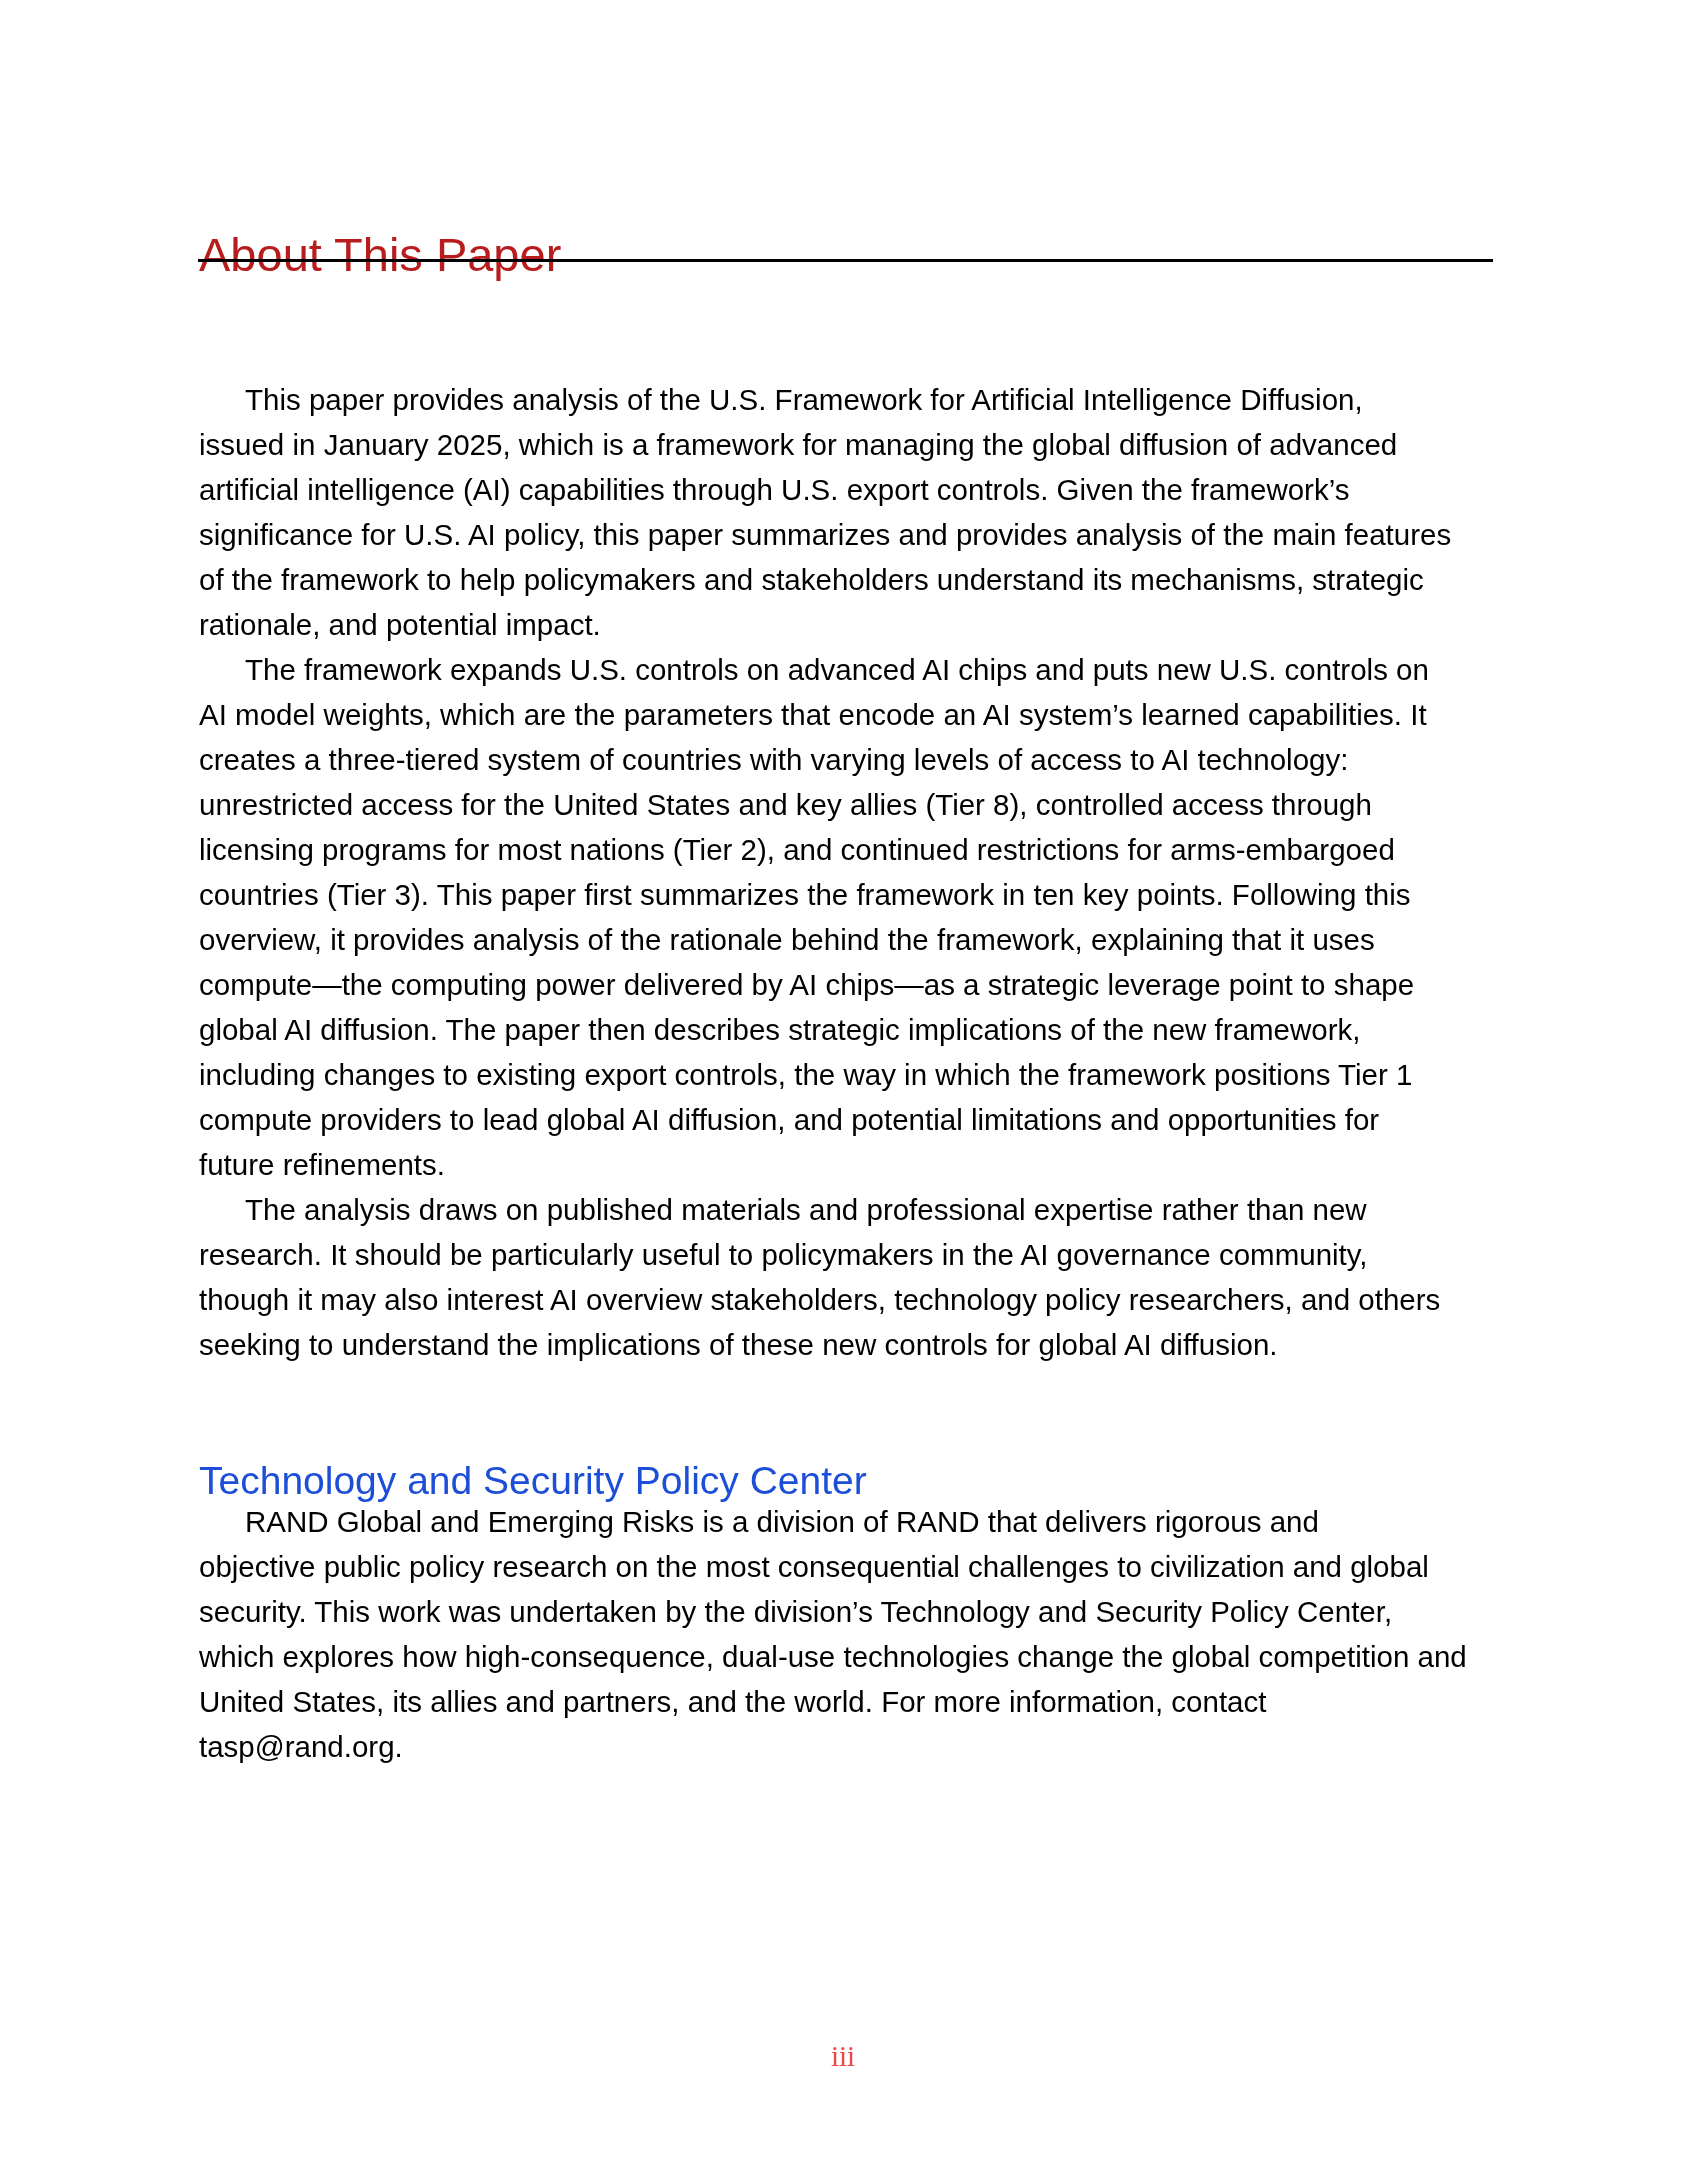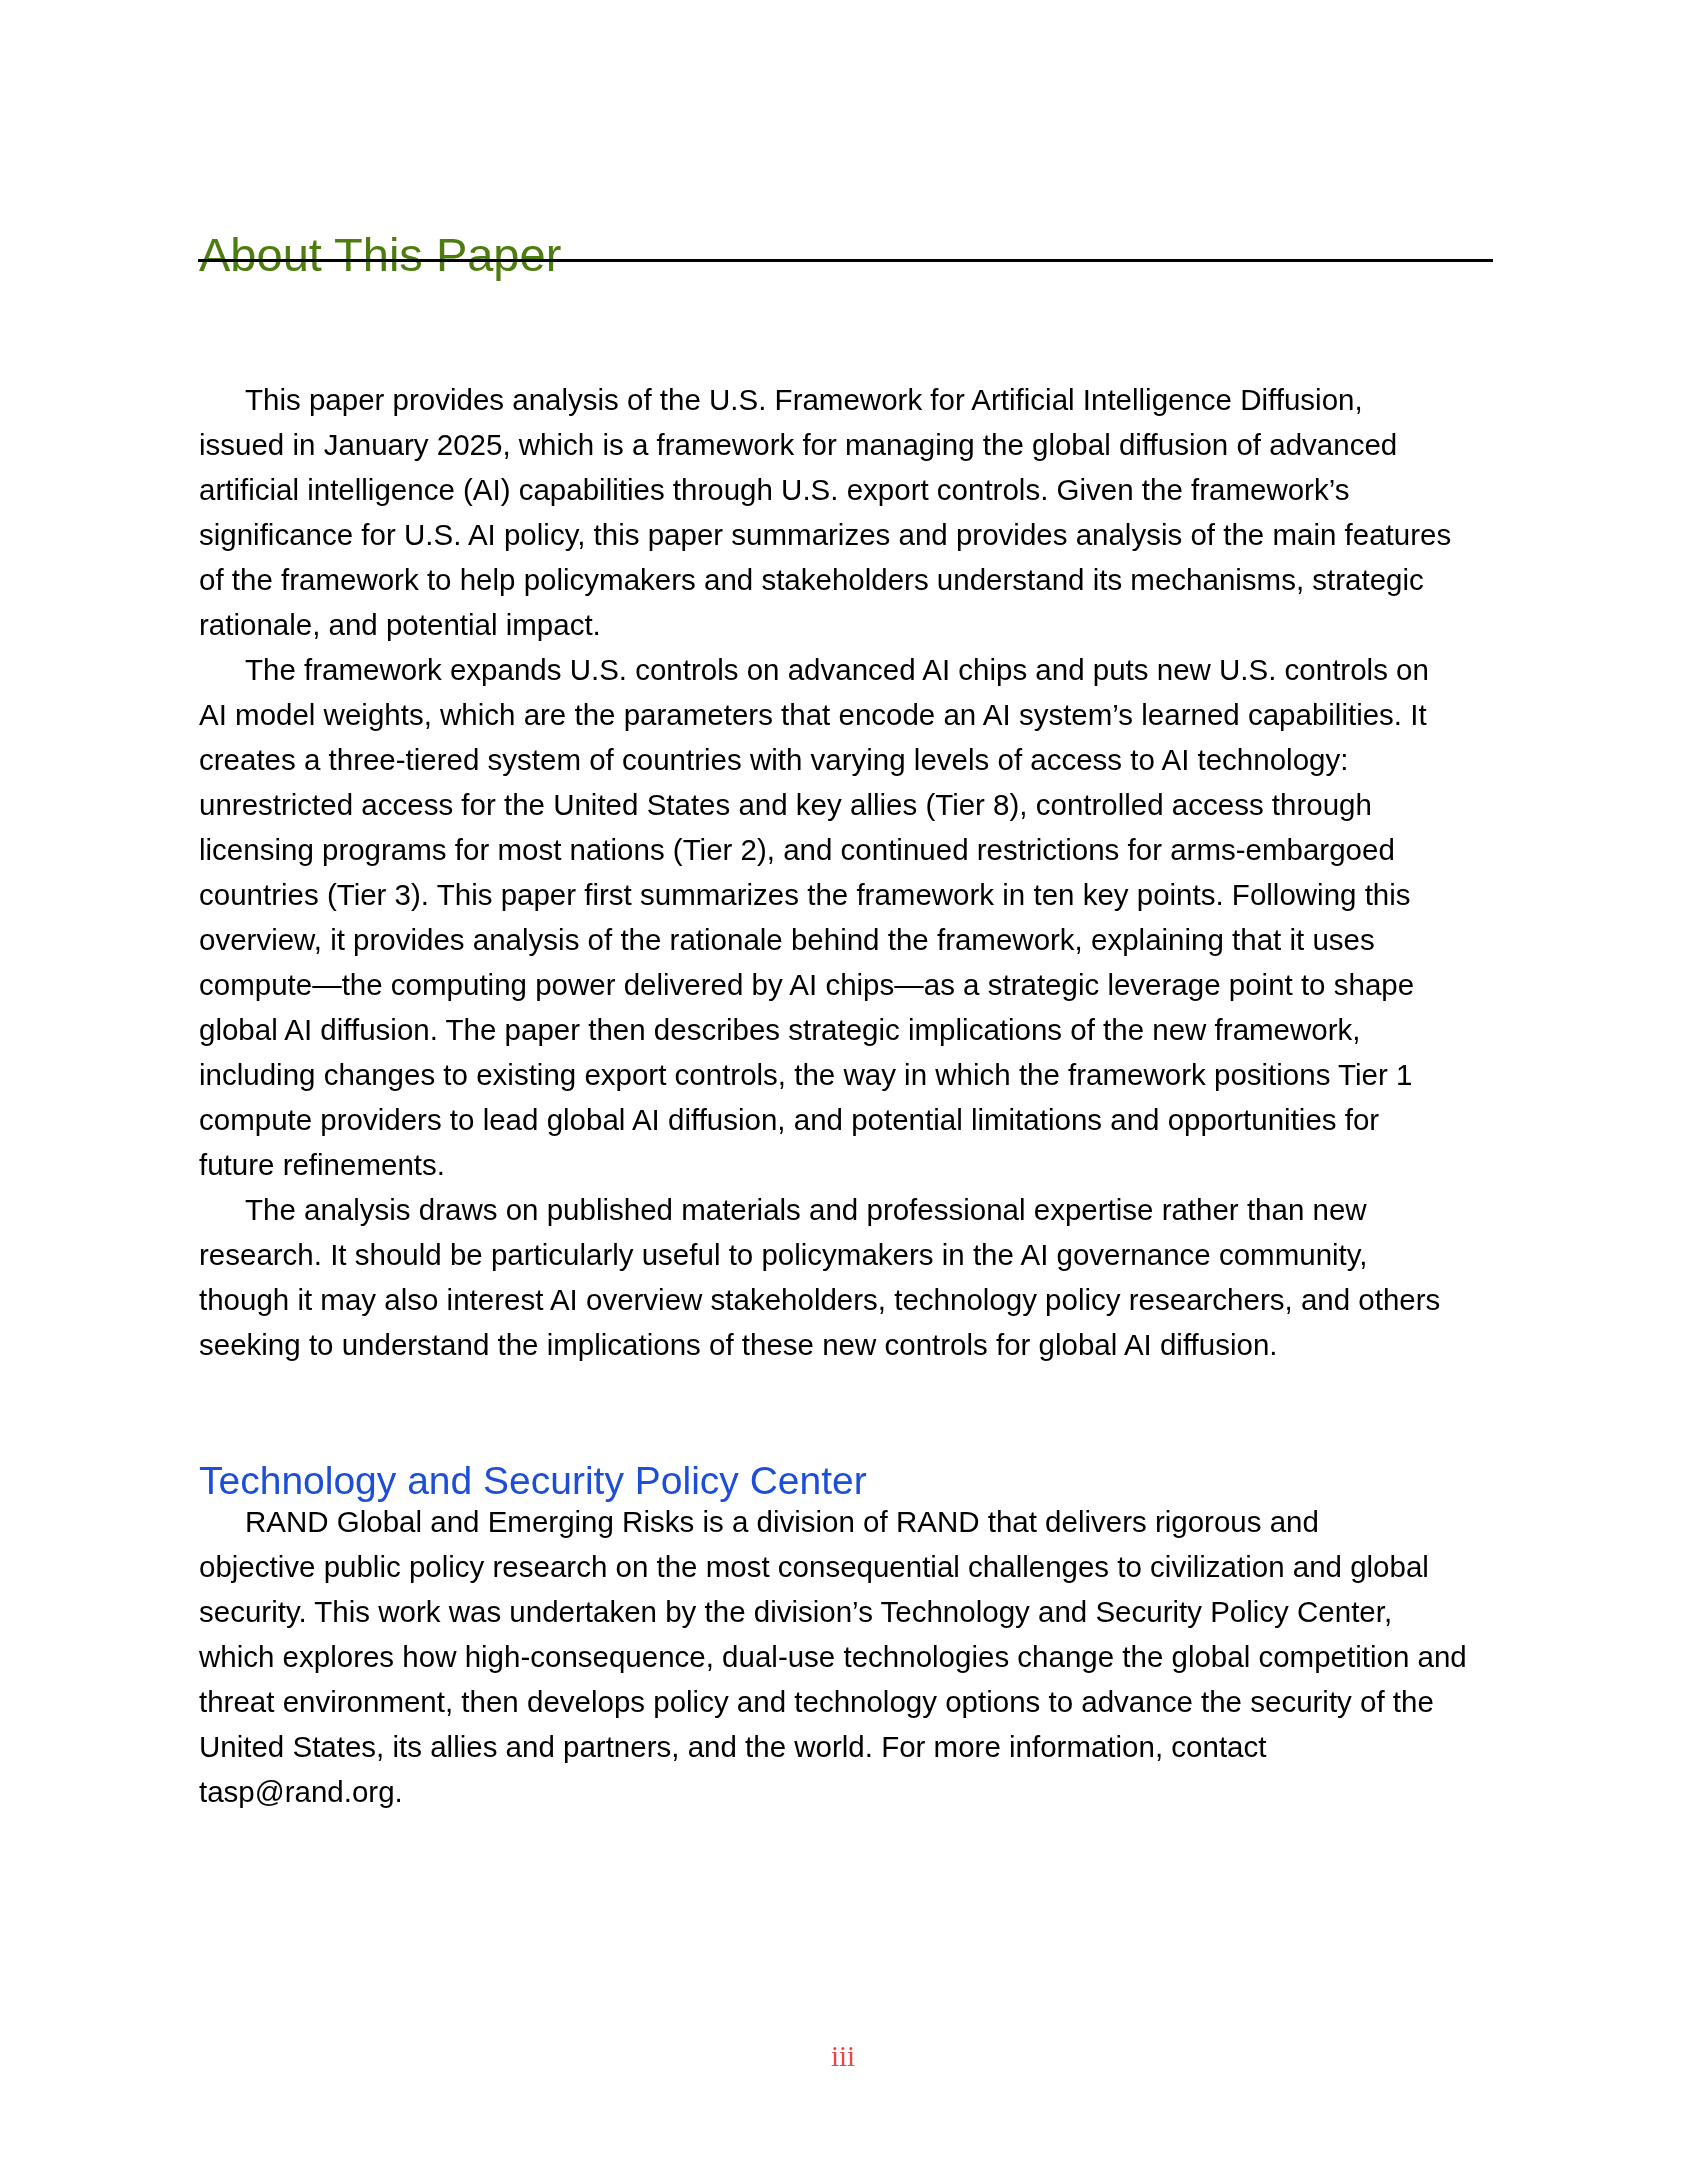--- a/index.html
+++ b/index.html
@@ -16,21 +16,21 @@
     overflow: hidden;
   }
   .page-title {
     position: absolute;
     left: 199px;
     top: 196px;
     font-family: "Liberation Sans", "DejaVu Sans", sans-serif;
     font-size: 47px;
     font-weight: 400;
     line-height: 55px;
-    color: #4d7c0f;
+    color: #b91c1c;
     white-space: nowrap;
   }
   .title-rule {
     position: absolute;
     left: 198px;
     top: 259px;
     width: 1295px;
     height: 2.8px;
     background: #000000;
   }
@@ -109,21 +109,20 @@
     <div class="ln">seeking to understand the implications of these new controls for global AI diffusion.</div>
   </div>
 
   <h2 class="section-heading">Technology and Security Policy Center</h2>
 
   <div class="bodyblock block-2">
     <div class="ln indent">RAND Global and Emerging Risks is a division of RAND that delivers rigorous and</div>
     <div class="ln">objective public policy research on the most consequential challenges to civilization and global</div>
     <div class="ln">security. This work was undertaken by the division’s Technology and Security Policy Center,</div>
     <div class="ln">which explores how high-consequence, dual-use technologies change the global competition and</div>
-    <div class="ln">threat environment, then develops policy and technology options to advance the security of the</div>
     <div class="ln">United States, its allies and partners, and the world. For more information, contact</div>
     <div class="ln">tasp@rand.org.</div>
   </div>
 
   <div class="page-number">iii</div>
 
 </div>
 
 
 </body></html>

